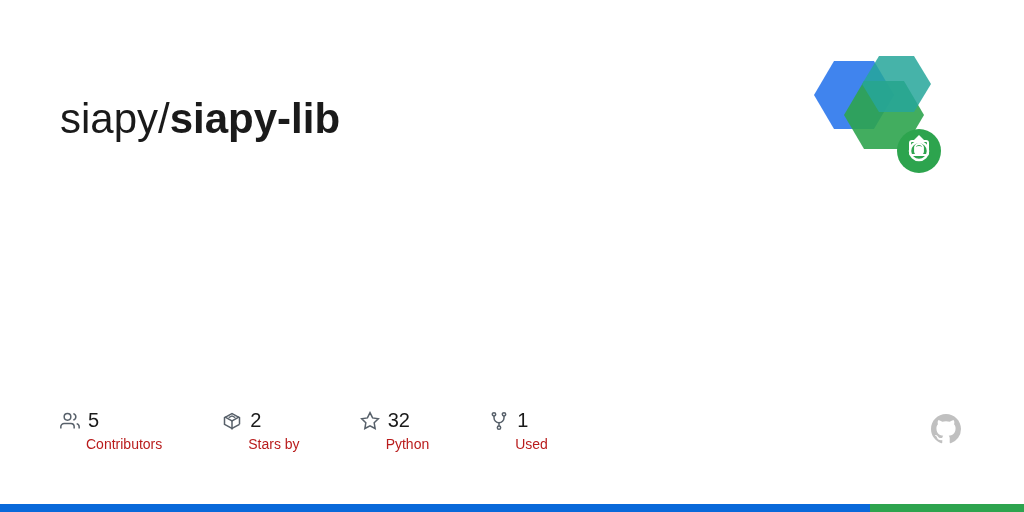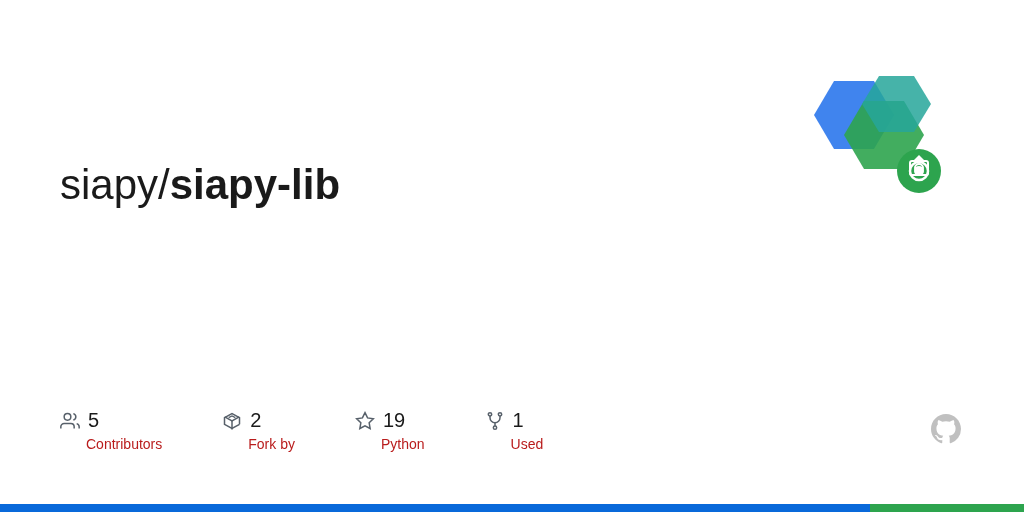--- a/index.html
+++ b/index.html
@@ -17,22 +17,21 @@
       background: #ffffff;
       padding: 48px 60px 40px 60px;
       display: flex;
       flex-direction: column;
       justify-content: space-between;
       position: relative;
     }
     .top-section {
       display: flex;
       justify-content: space-between;
-      align-items: flex-end;
-      margin-top: 20px;
+      align-items: center;
     }
     .repo-info {
       flex: 1;
     }
     .repo-title {
       font-size: 42px;
       font-weight: 300;
       color: #1a1a1a;
       line-height: 1.2;
       margin-bottom: 18px;
@@ -162,29 +161,29 @@
       <div class="stat-top">
         <svg class="icon-svg" viewBox="0 0 24 24">
           <polyline stroke="#57606a" stroke-width="1.8" fill="none" points="21 16 21 8 12 3 3 8 3 16 12 21 21 16"></polyline>
           <polyline stroke="#57606a" stroke-width="1.8" fill="none" points="3.27 6.96 12 12.01 20.73 6.96"></polyline>
           <line stroke="#57606a" stroke-width="1.8" x1="12" y1="22.08" x2="12" y2="12"></line>
 
           <path stroke="#57606a" stroke-width="1.5" fill="none" d="M8 8l4-2 4 2"></path>
         </svg>
         <span class="stat-number">2</span>
       </div>
-      <span class="stat-label">Fork by</span>
+      <span class="stat-label">Stars by</span>
     </div>
 
     <div class="stat-item">
       <div class="stat-top">
         <svg class="icon-svg" viewBox="0 0 24 24">
           <polygon stroke="#57606a" stroke-width="1.8" fill="none" points="12 2 15.09 8.26 22 9.27 17 14.14 18.18 21.02 12 17.77 5.82 21.02 7 14.14 2 9.27 8.91 8.26 12 2"></polygon>
         </svg>
-        <span class="stat-number">19</span>
+        <span class="stat-number">32</span>
       </div>
       <span class="stat-label">Python</span>
     </div>
 
     <div class="stat-item">
       <div class="stat-top">
         <svg class="icon-svg" viewBox="0 0 24 24">
           <circle stroke="#57606a" stroke-width="1.8" fill="none" cx="6" cy="4" r="2"></circle>
           <circle stroke="#57606a" stroke-width="1.8" fill="none" cx="18" cy="4" r="2"></circle>
           <circle stroke="#57606a" stroke-width="1.8" fill="none" cx="12" cy="20" r="2"></circle>

